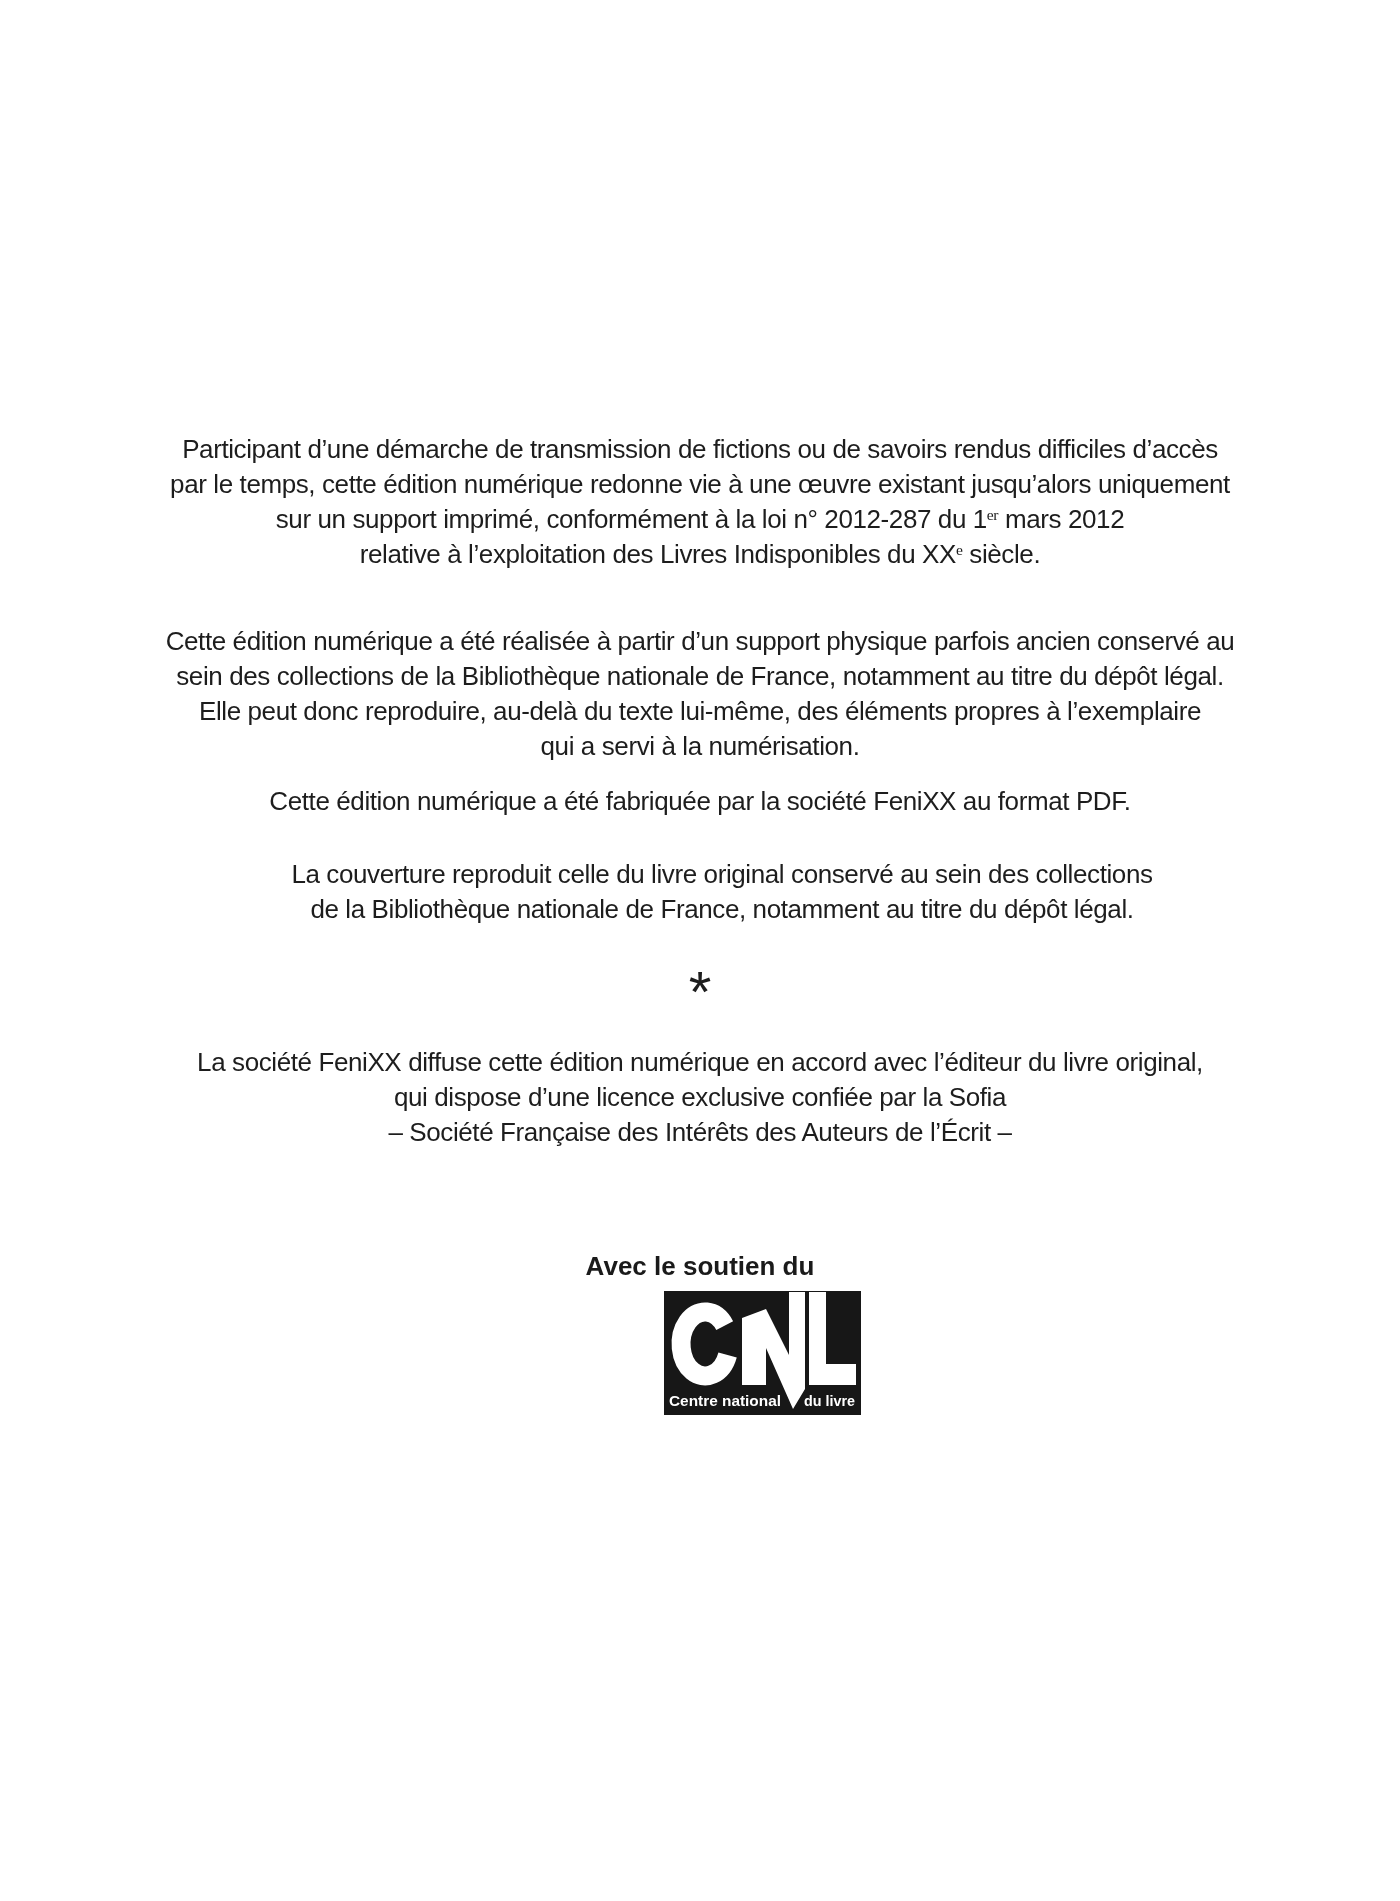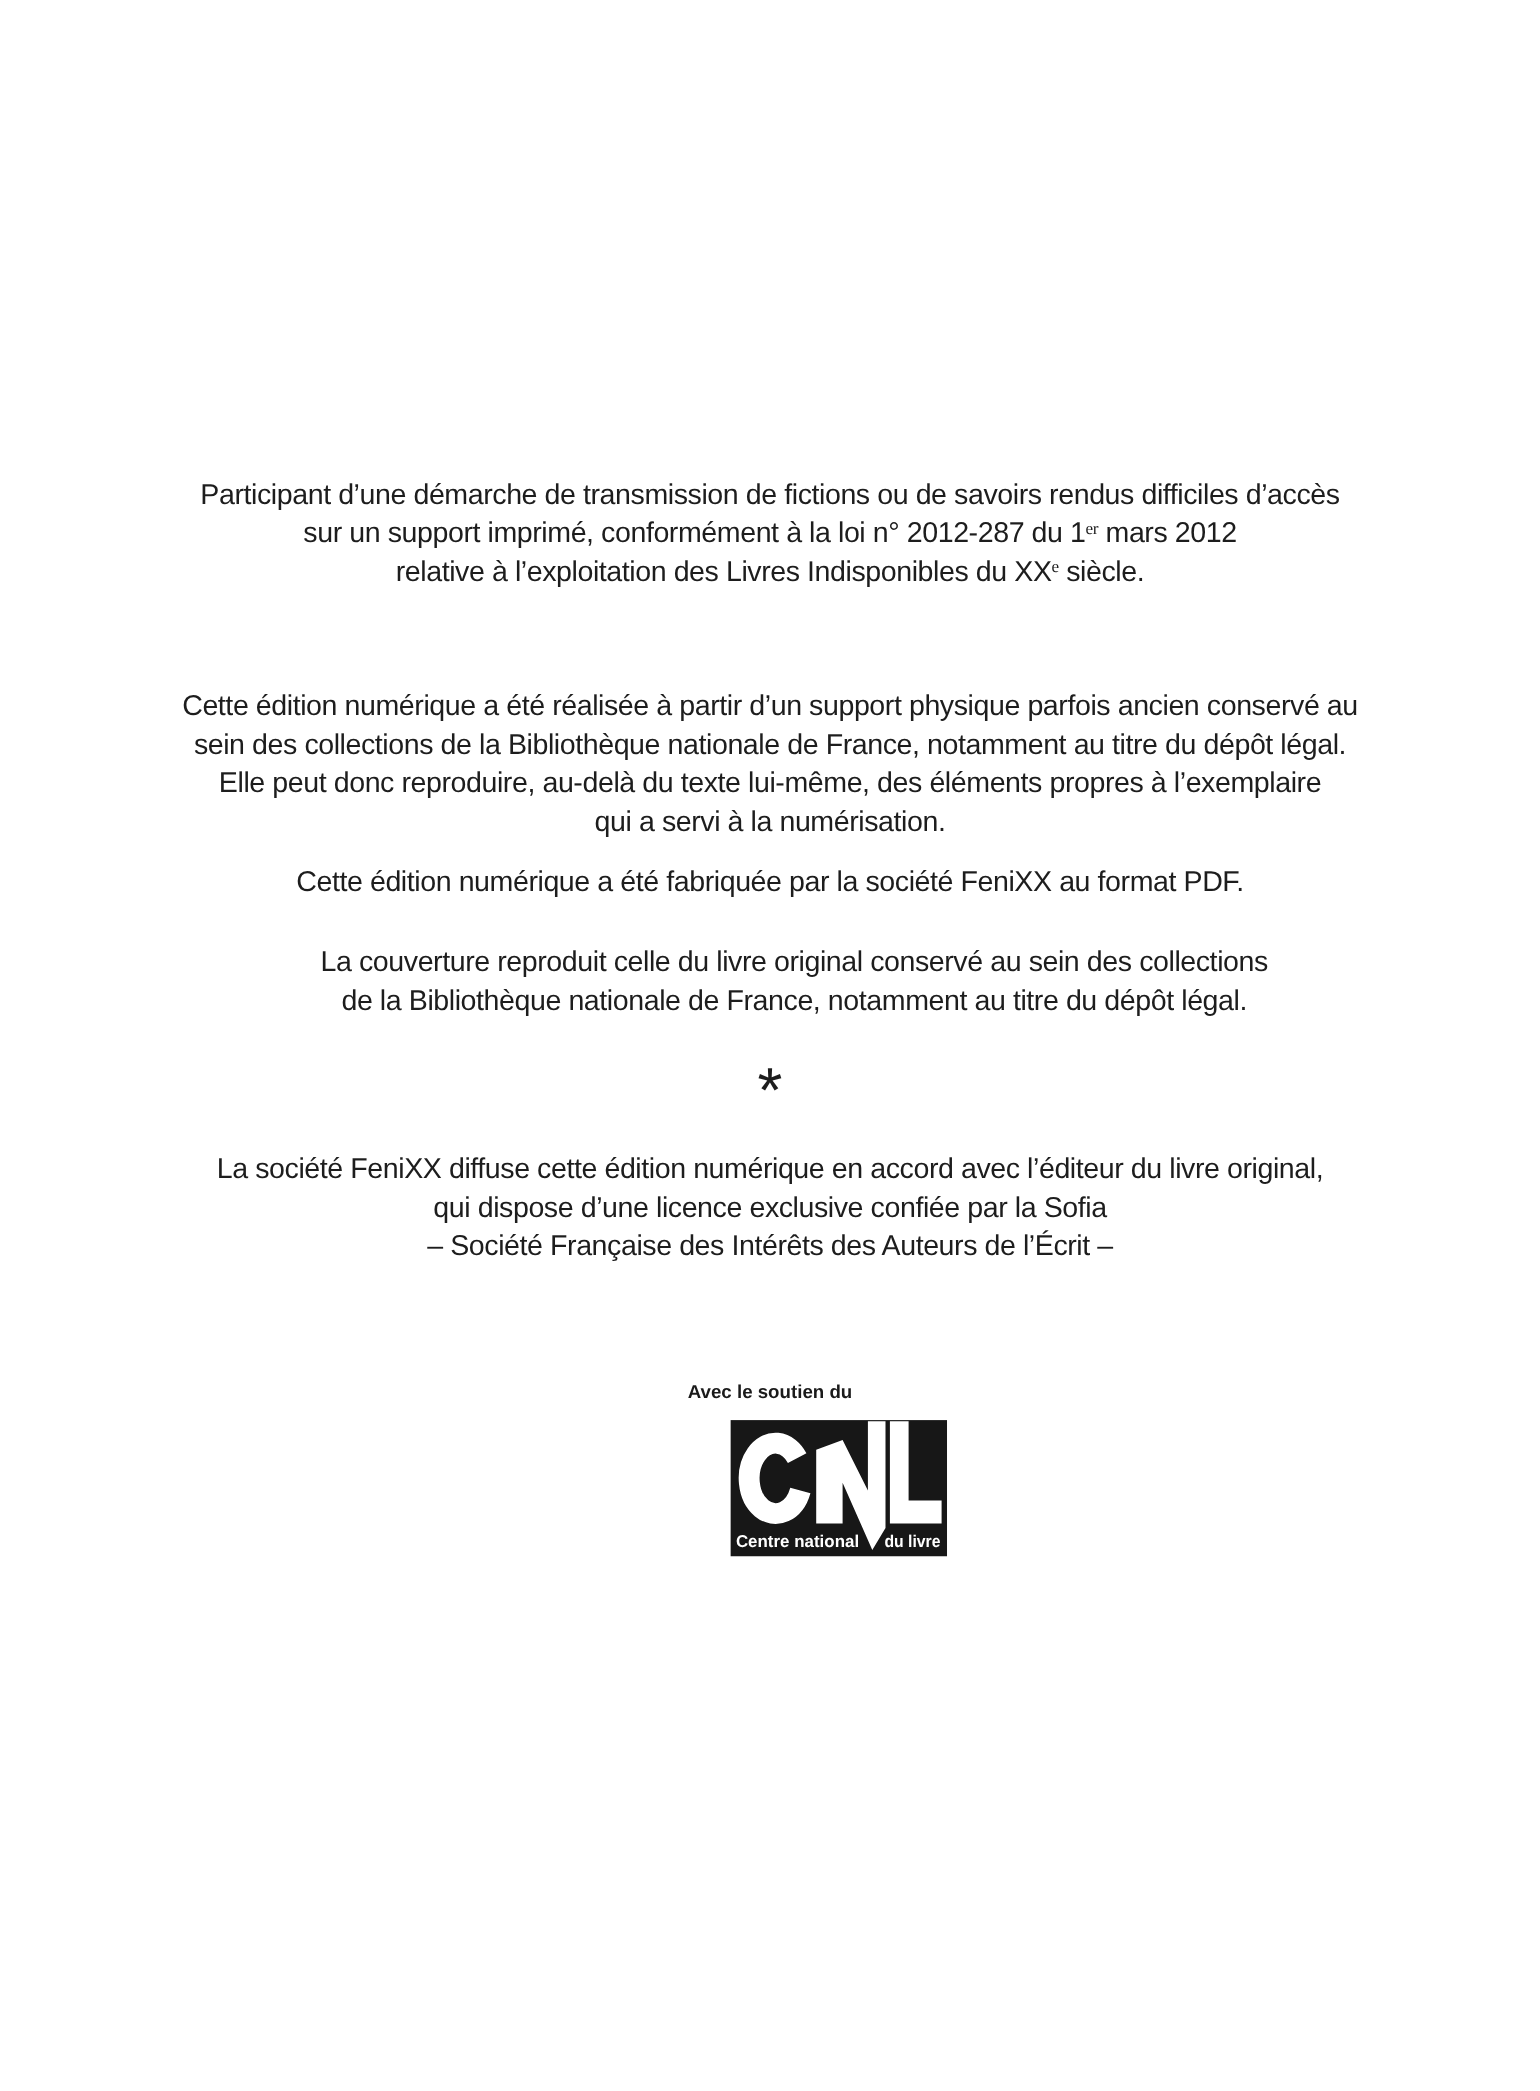--- a/index.html
+++ b/index.html
@@ -52,41 +52,42 @@
     line-height: 58px;
     letter-spacing: 0;
     color: #1d1d1d;
   }
   .support-label {
     position: absolute;
     left: 0;
     right: 0;
     top: 1252px;
     text-align: center;
-    font-size: 17px;
+    font-size: 26px;
     line-height: 28px;
     font-weight: bold;
     letter-spacing: 0;
     color: #1a1a1a;
   }
   .cnl-logo {
     position: absolute;
     left: 598px;
     top: 1291px;
     width: 197px;
     height: 124px;
   }
 </style>
 </head>
 <body>
 
 <div class="page">
 
   <div class="text-block" id="p1">
       <div class="line"><span>Participant d’une démarche de transmission de fictions ou de savoirs rendus difficiles d’accès</span></div>
+      <div class="line"><span>par le temps, cette édition numérique redonne vie à une œuvre existant jusqu’alors uniquement</span></div>
       <div class="line"><span>sur un support imprimé, conformément à la loi n° 2012-287 du 1</span><sup>er</sup><span> mars 2012</span></div>
       <div class="line"><span>relative à l’exploitation des Livres Indisponibles du XX</span><sup>e</sup><span> siècle.</span></div>
     </div>
 
   <div class="text-block" id="p2">
       <div class="line"><span>Cette édition numérique a été réalisée à partir d’un support physique parfois ancien conservé au</span></div>
       <div class="line"><span>sein des collections de la Bibliothèque nationale de France, notamment au titre du dépôt légal.</span></div>
       <div class="line"><span>Elle peut donc reproduire, au-delà du texte lui-même, des éléments propres à l’exemplaire</span></div>
       <div class="line"><span>qui a servi à la numérisation.</span></div>
     </div>

